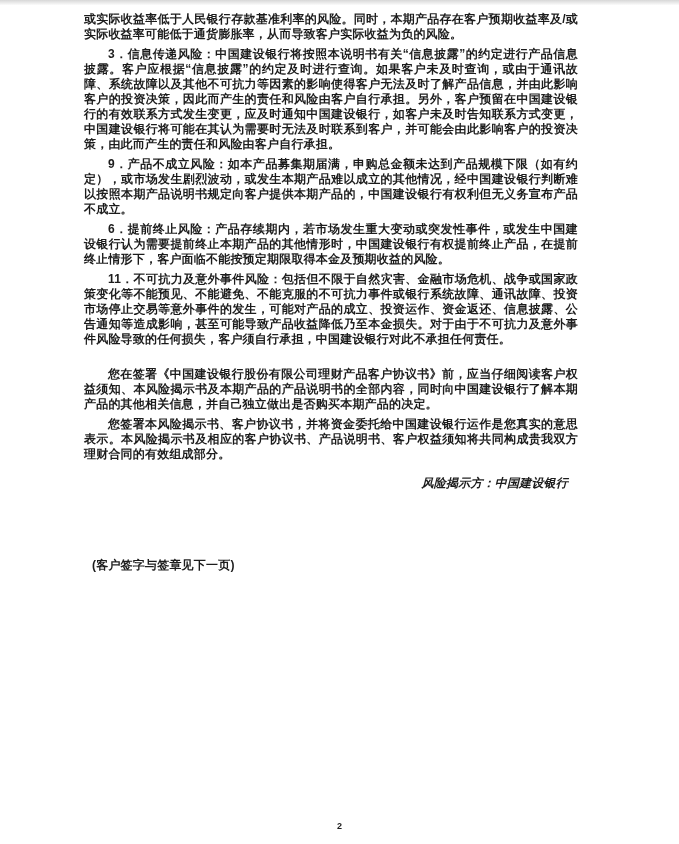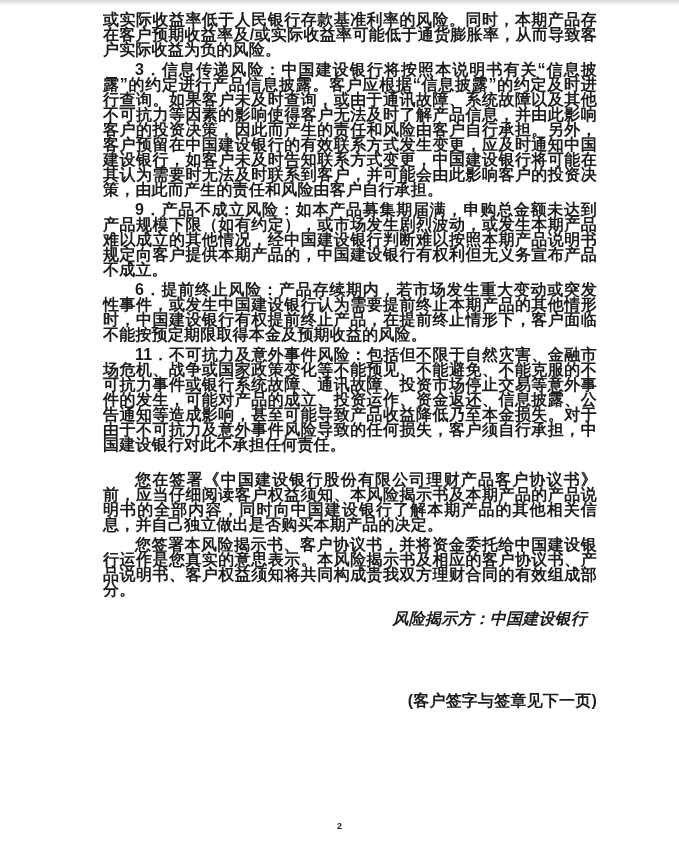--- a/index.html
+++ b/index.html
@@ -22,24 +22,24 @@
     .top-edge {
       position: absolute;
       top: 0;
       left: 0;
       width: 679px;
       height: 5px;
       background: linear-gradient(to bottom, #d7d7d7, #fbfbfb);
     }
     .content {
       position: absolute;
-      left: 103px;
+      left: 84px;
       top: 12px;
       width: 494px;
-      font-size: 16px;
+      font-size: 12px;
       line-height: 15px;
       font-weight: bold;
       color: #1c1c1c;
       text-align: justify;
       letter-spacing: 0.2px;
     }
     .para {
       margin: 0 0 5px 0;
       text-indent: 2em;
     }
@@ -51,21 +51,21 @@
     }
     .discloser {
       margin: 14px 10px 0 0;
       text-indent: 0;
       text-align: right;
       font-style: italic;
     }
     .signature-note {
       margin: 67px 0 0 8px;
       text-indent: 0;
-      text-align: right;
+      text-align: left;
     }
     .page-number {
       position: absolute;
       top: 820px;
       left: 0;
       width: 679px;
       text-align: center;
       font-size: 9px;
       line-height: 12px;
       font-weight: bold;

